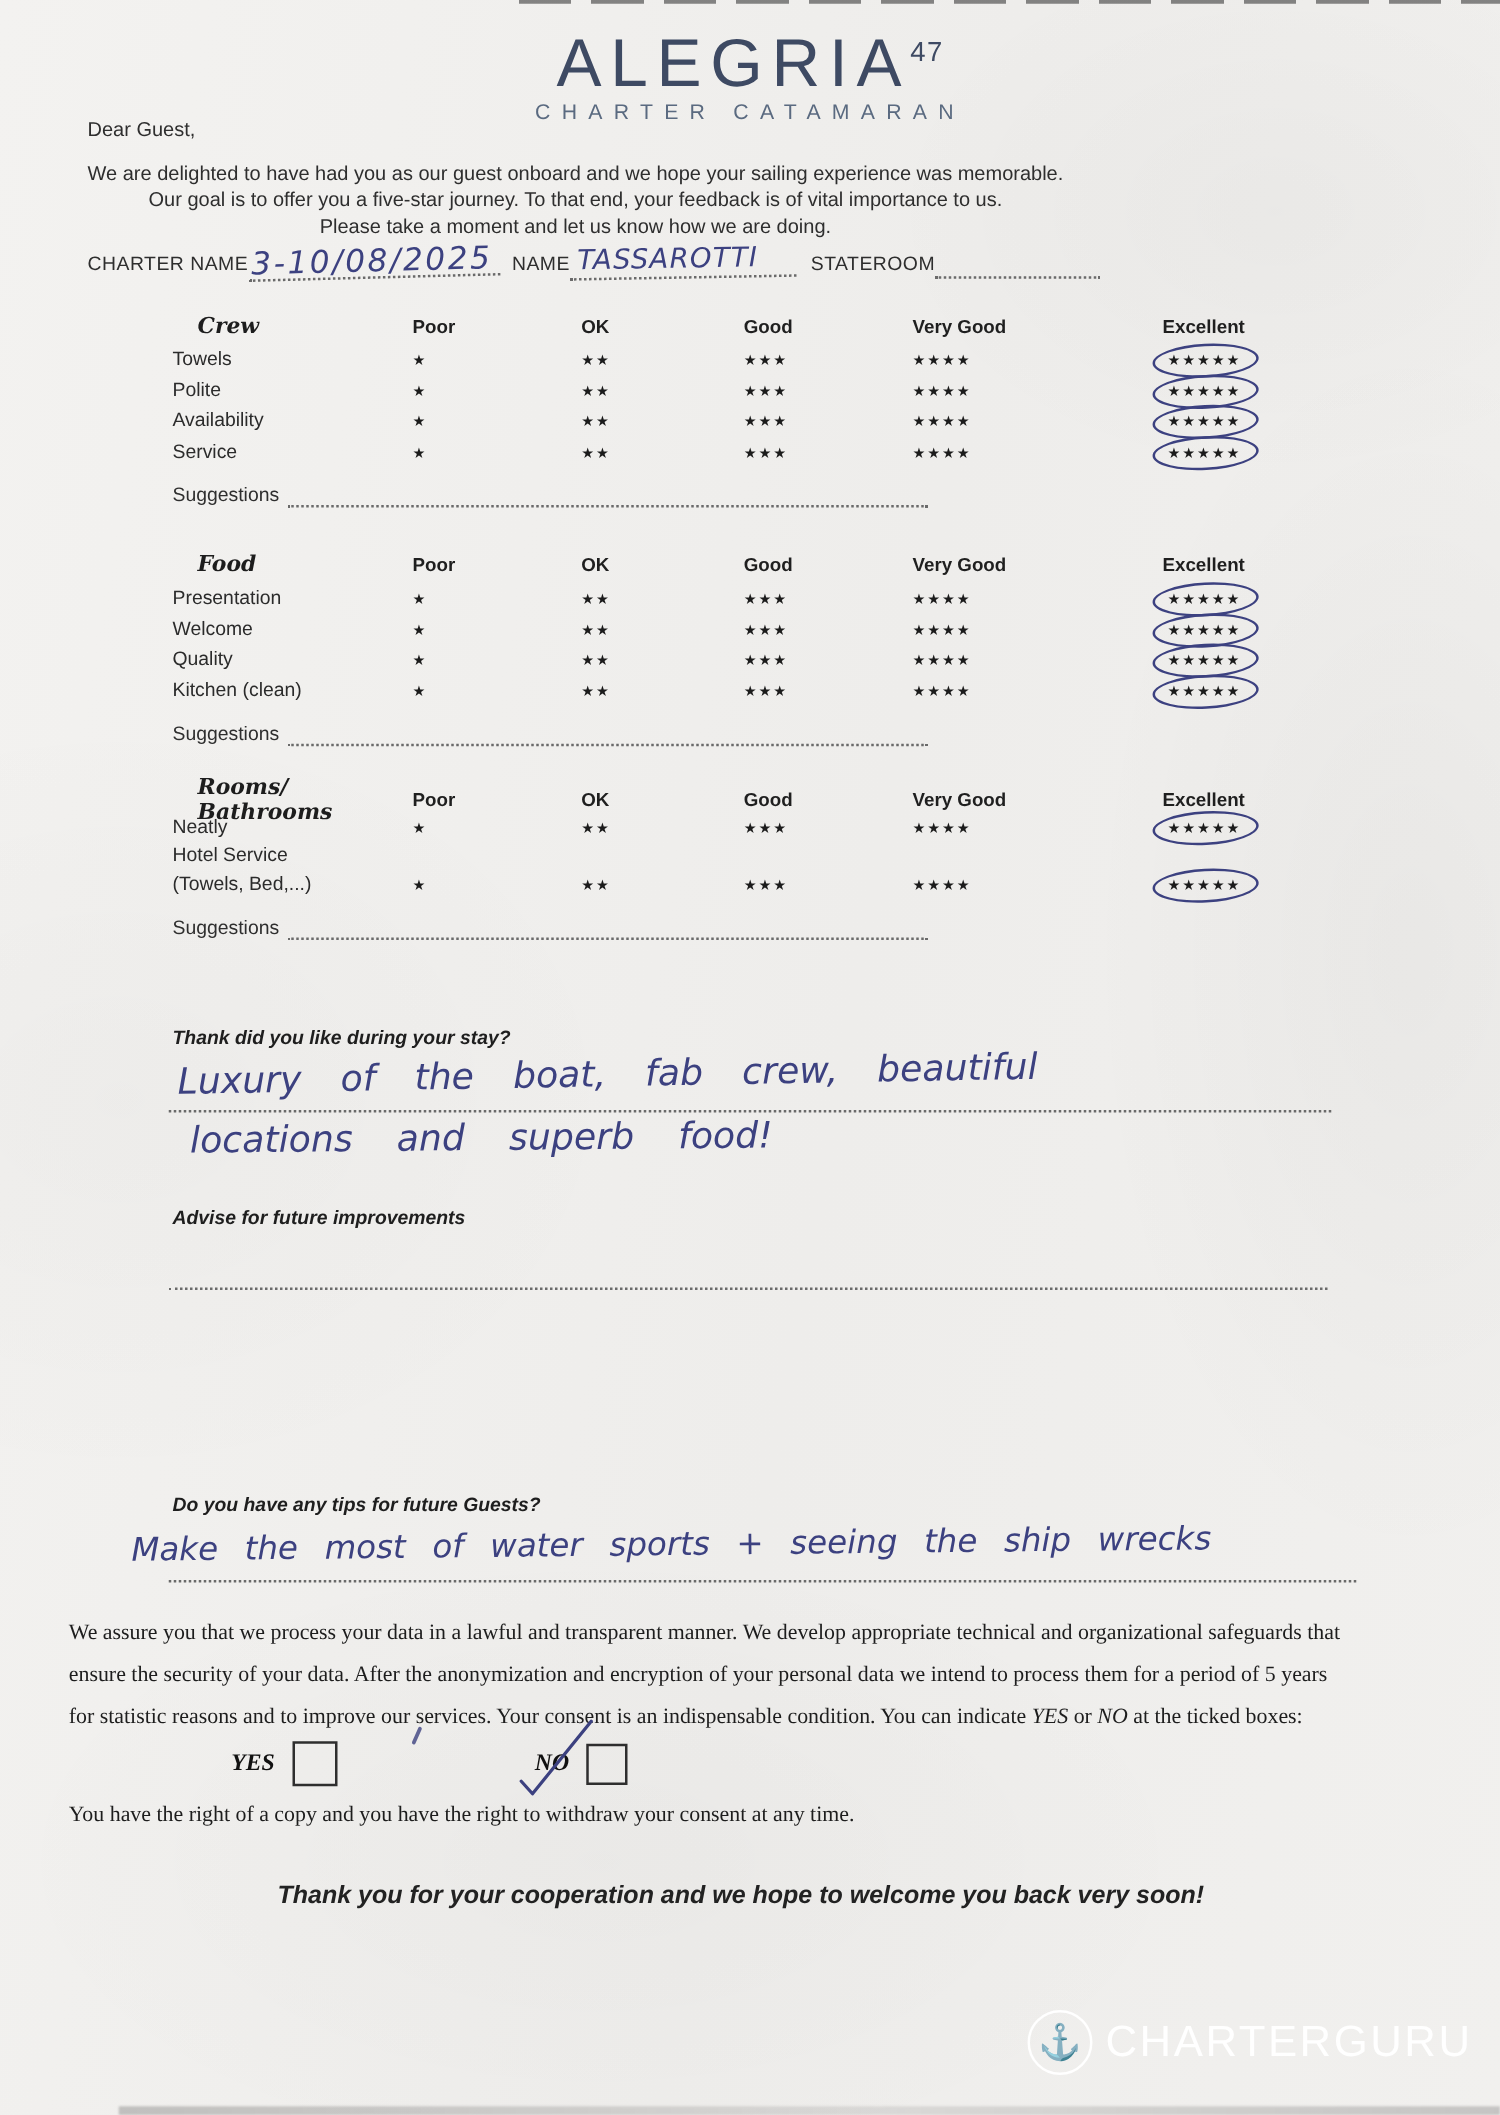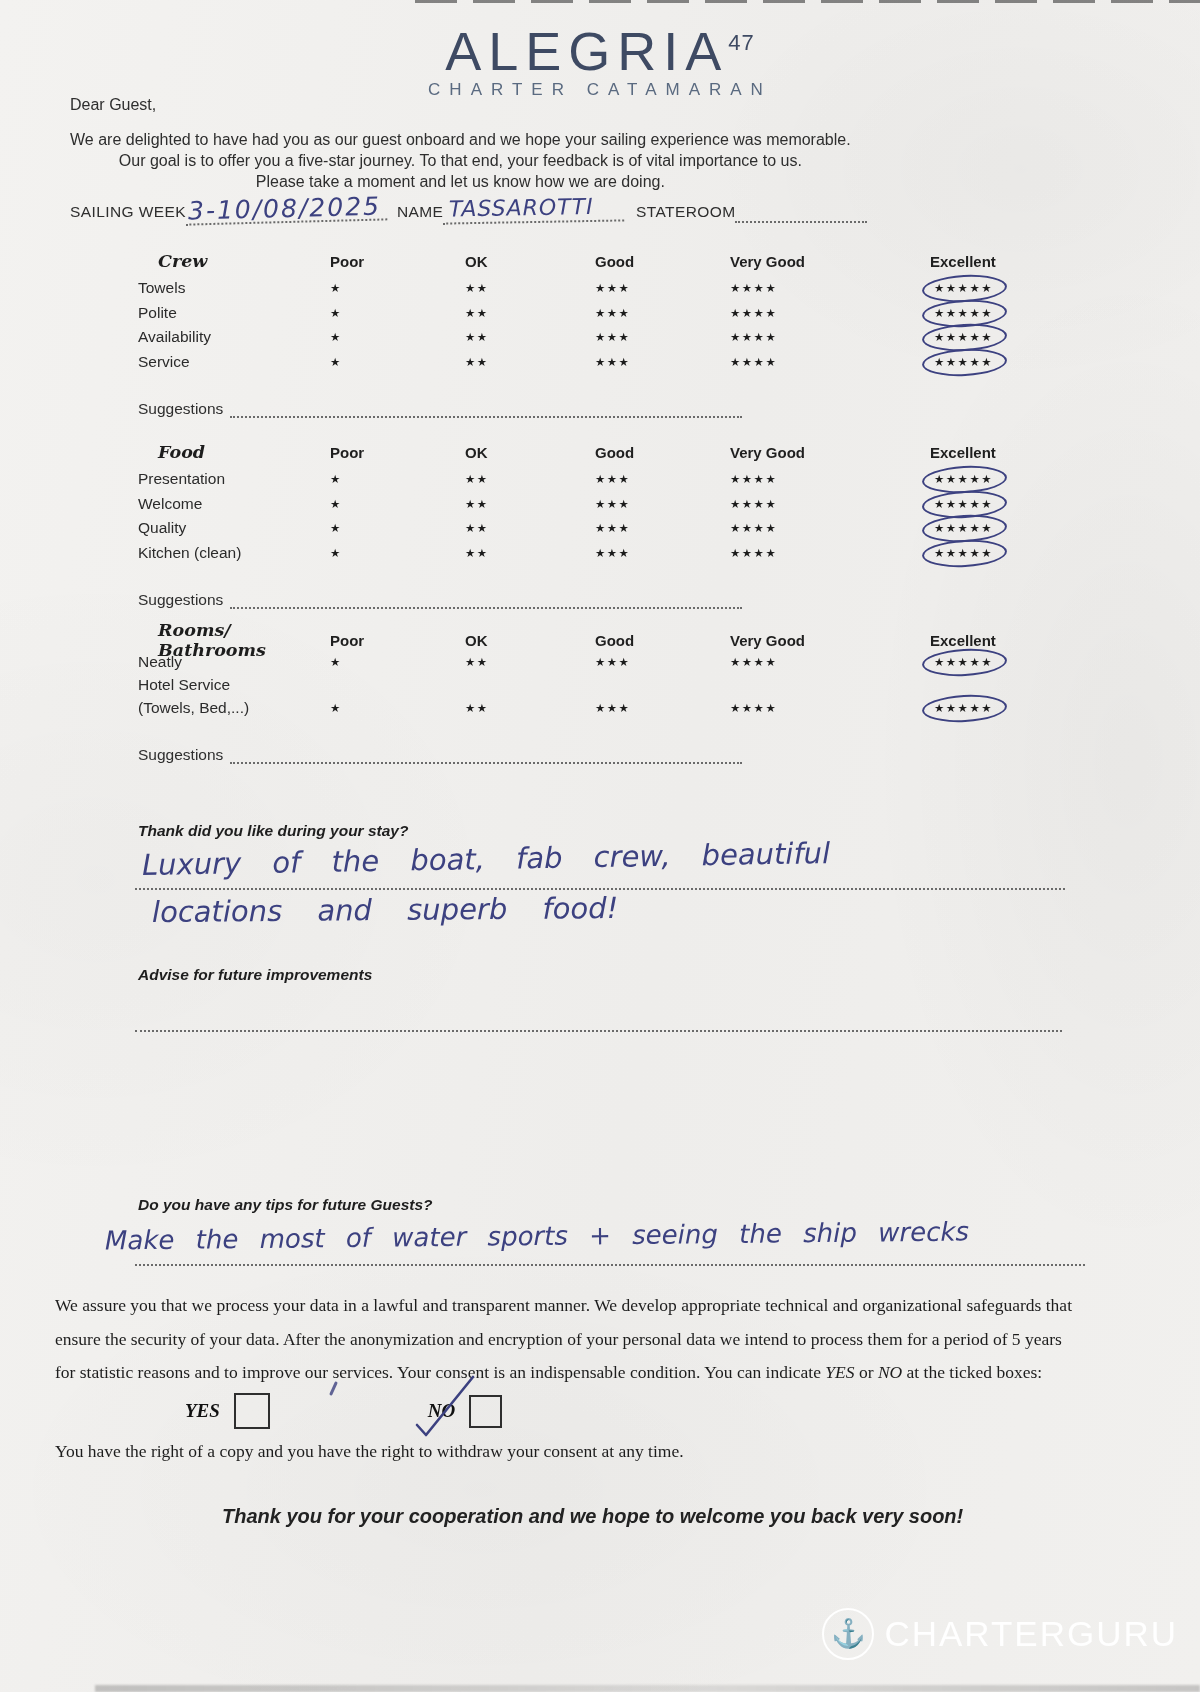--- a/index.html
+++ b/index.html
@@ -41,21 +41,21 @@
   .rsection{position:absolute;left:138px;width:1010px;}
   .rrow{display:grid;grid-template-columns:192px 135px 130px 135px 200px 120px;align-items:center;height:24.5px;}
   .rrow.rhead{height:30px;font-weight:bold;font-size:15px;color:#1f1f1f;}
   .rrow.slim{height:21px;}
   .sec-title{font-family:"DejaVu Serif",serif;font-style:italic;font-weight:700;font-size:17.5px;color:#1d1d1d;margin-left:20px;}
   .rlabel{font-size:15.5px;color:#2b2b2b;}
   .stars{font-size:11.5px;letter-spacing:1.5px;color:#1b1b1b;}
   .circled{position:relative;display:inline-block;padding:1px 4px;}
   .circled::after{content:'';position:absolute;left:-8px;right:-10px;top:-5px;bottom:-6px;
     border:2px solid var(--ink);border-radius:50%;transform:rotate(-3deg);}
-  .sugg{margin-top:26px;display:flex;align-items:flex-end;}
+  .sugg{margin-top:14px;display:flex;align-items:flex-end;}
   .sugg-label{font-size:15.5px;width:92px;}
   .sugg .dotline{width:512px;height:14px;border-bottom-width:2px;}
 
   
   .qlabel{position:absolute;font-size:15.5px;font-style:italic;font-weight:bold;color:#1e1e1e;}
   .ans{position:absolute;white-space:nowrap;line-height:1.1;}
   .ansline{position:absolute;border-bottom:2px dotted #6a6a6a;height:2px;}
 
   
   .consent{position:absolute;top:1295px;left:55px;width:1100px;
@@ -95,21 +95,21 @@
 
   <div class="greeting">Dear Guest,</div>
 
   <div class="intro">
     <div>We are delighted to have had you as our guest onboard and we hope your sailing experience was memorable.</div>
     <div>Our goal is to offer you a five-star journey. To that end, your feedback is of vital importance to us.</div>
     <div>Please take a moment and let us know how we are doing.</div>
   </div>
 
   <div class="charter">
-    <span class="lbl">SAILING WEEK</span>
+    <span class="lbl">CHARTER NAME</span>
     <span class="hand hand-date">3-10/08/2025</span>
     <span class="lbl" style="margin-left:10px;">NAME</span>
     <span class="hand hand-name">TASSAROTTI</span>
     <span class="lbl" style="margin-left:12px;">STATEROOM</span>
     <span class="dotline stateroom-line"></span>
   </div>
 
   <div class="rsection" style="top:246px;">
       <div class="rrow rhead">
         <span class="sec-title">Crew</span>

